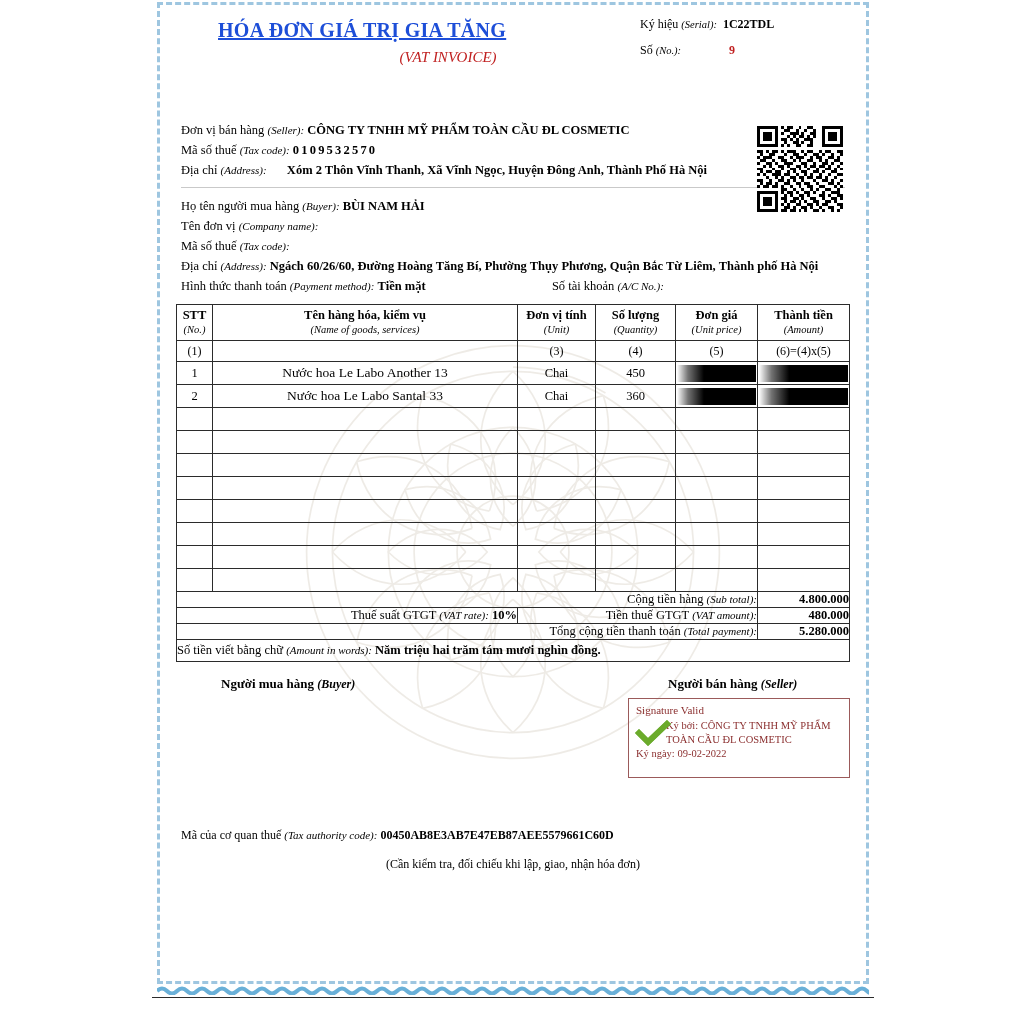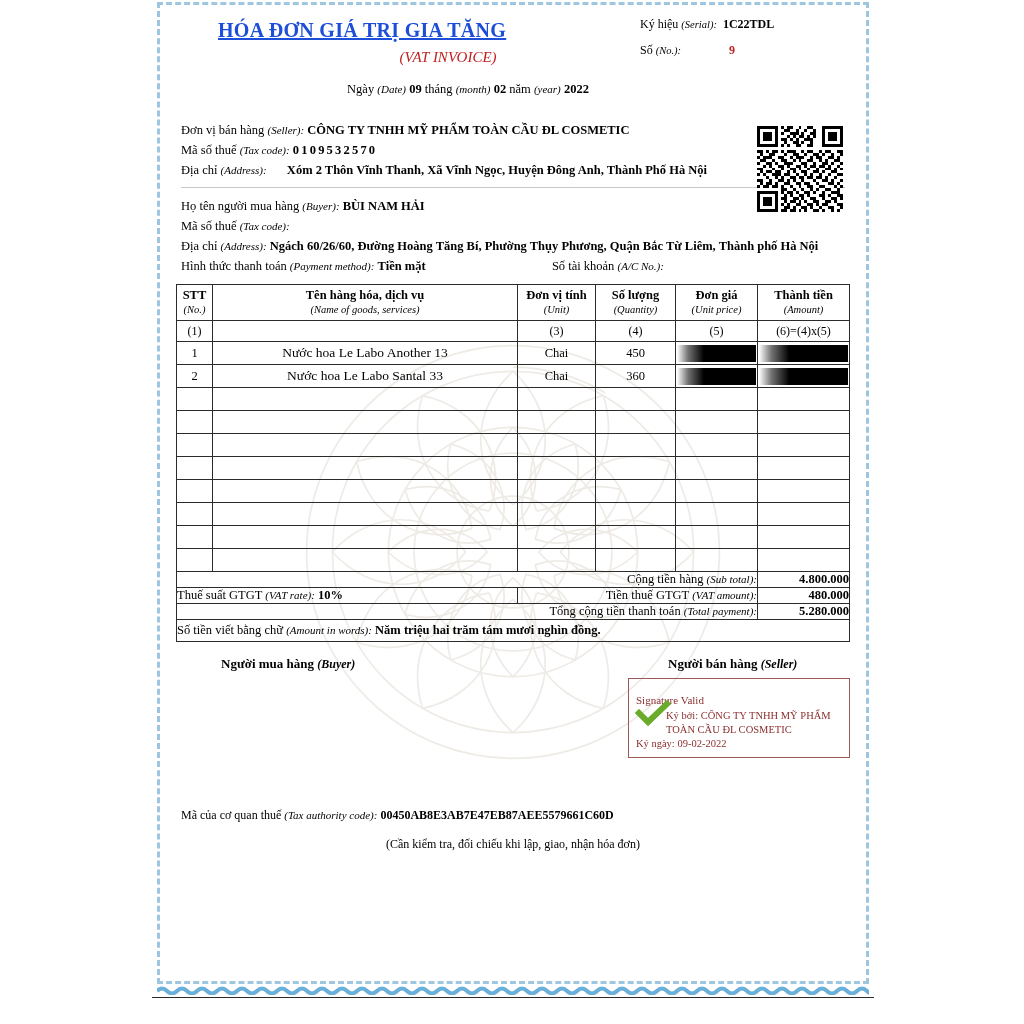--- a/index.html
+++ b/index.html
@@ -138,21 +138,21 @@
   .redact {
     display: block;
     height: 17px;
     margin: 0 1px;
     background: linear-gradient(to right, rgba(0,0,0,0) 0%, rgba(0,0,0,0.55) 14%, #000 34%, #000 100%);
   }
 
   .tot-lbl { text-align: right; padding: 3px 8px 3px 0; font-size: 12.5px; }
   .tot-lbl i { font-style: italic; font-size: 11px; }
   .tot-val { text-align: right; padding: 3px 7px 3px 0; font-weight: bold; font-size: 12.5px; }
-  .vat-lbl { text-align: left; padding: 3px 0 3px 5px; font-size: 12.5px; }
+  .vat-lbl { text-align: right; padding: 3px 0 3px 5px; font-size: 12.5px; }
   .vat-lbl i { font-style: italic; font-size: 11px; }
   .vat-lbl b { font-weight: bold; }
   .words td { text-align: left; padding: 3px 0 3px 5px; font-size: 12.5px; height: 22px; }
   .words i { font-style: italic; font-size: 11px; }
   .words b { font-weight: bold; }
 
   
   .sign-area { position: relative; height: 150px; margin-top: 14px; }
   .sign-buyer {
     position: absolute; left: 58px; top: 0;
@@ -165,21 +165,21 @@
   .sign-buyer i, .sign-seller i { font-style: italic; font-weight: bold; font-size: 12px; }
 
   .sigbox {
     position: absolute;
     left: 465px; top: 22px;
     width: 222px; height: 80px;
     border: 1px solid #9b5a5a;
     color: #8b2f2f;
     font-size: 10.5px;
     line-height: 14px;
-    padding: 14px 7px;
+    padding: 4px 7px;
     overflow: hidden;
   }
   .sigbox .sv { font-size: 11px; margin-bottom: 2px; }
   .check {
     position: absolute;
     left: 4px; top: 19px;
     width: 40px; height: 30px;
     z-index: 4;
   }
   .sigline { position: relative; z-index: 2; }
@@ -253,31 +253,20 @@
         <use href="#pet" transform="rotate(300 100 100)"></use>
         <use href="#pet" transform="rotate(330 100 100)"></use>
       </g>
     </svg>
 
     <div class="content">
 
       <div class="hdr">
         <div class="inv-title">HÓA ĐƠN GIÁ TRỊ GIA TĂNG</div>
         <div class="inv-sub">(VAT INVOICE)</div>
-        <div class="inv-date">
-          <span>Ngày</span>
-          <i>(Date)</i>
-          <b>09</b>
-          <span>tháng</span>
-          <i>(month)</i>
-          <b>02</b>
-          <span>năm</span>
-          <i>(year)</i>
-          <b>2022</b>
-        </div>
 
         <div class="serial-box">
           <div class="serial-row">
             <span class="serial-lbl">
               <span>Ký hiệu</span>
               <i>(Serial):</i>
             </span>
             <span class="serial-val">1C22TDL</span>
           </div>
           <div class="serial-row">
@@ -543,20 +532,25 @@
 
       <div class="hr"></div>
 
       <div class="sec" style="padding-top:8px">
         <div class="line">
           <span>Họ tên người mua hàng</span>
           <i>(Buyer):</i>
           <b>BÙI NAM HẢI</b>
         </div>
         <div class="line">
+          <span>Tên đơn vị</span>
+          <i>(Company name):</i>
+          <b></b>
+        </div>
+        <div class="line">
           <span>Mã số thuế</span>
           <i>(Tax code):</i>
           <b></b>
         </div>
         <div class="line">
           <span>Địa chỉ</span>
           <i>(Address):</i>
           <b>Ngách 60/26/60, Đường Hoàng Tăng Bí, Phường Thụy Phương, Quận Bắc Từ Liêm, Thành phố Hà Nội</b>
         </div>
         <div class="line">
@@ -580,21 +574,21 @@
               <col class="c5">
               <col class="c6">
           </colgroup>
           <thead>
             <tr>
               <th>
                 <span>STT</span><br>
                 <i>(No.)</i>
               </th>
               <th>
-                <span>Tên hàng hóa, dịch vụ</span><br>
+                <span>Tên hàng hóa, kiểm vụ</span><br>
                 <i>(Name of goods, services)</i>
               </th>
               <th>
                 <span>Đơn vị tính</span><br>
                 <i>(Unit)</i>
               </th>
               <th>
                 <span>Số lượng</span><br>
                 <i>(Quantity)</i>
               </th>

